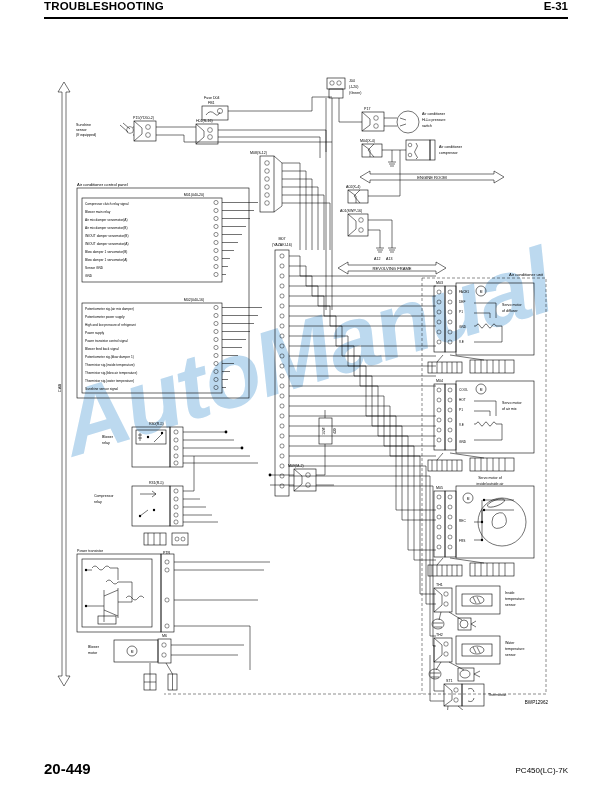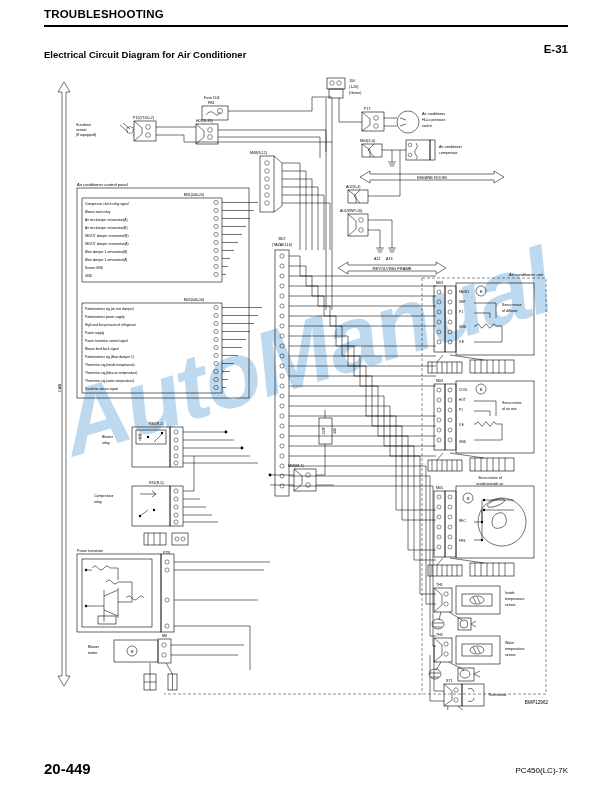--- a/index.html
+++ b/index.html
@@ -4,23 +4,23 @@
 <style>
   html,body{margin:0;padding:0;}
   body{
     width:612px;height:792px;background:#fff;
     font-family:"Liberation Sans", sans-serif;
     color:#000;position:relative;overflow:hidden;
   }
   .page{position:absolute;inset:0;}
 
   
-  .hdr{position:absolute;left:44px;top:8px;width:524px;height:22px;}
+  .hdr{position:absolute;left:44px;top:0;width:524px;height:22px;}
   .hdr-title{position:absolute;left:0;top:0;font-size:11.5px;font-weight:bold;letter-spacing:.2px;}
-  .hdr-page{position:absolute;right:0;top:0;font-size:11.5px;font-weight:bold;margin-top:35px;}
+  .hdr-page{position:absolute;right:0;top:0;font-size:11.5px;font-weight:bold;}
   .hdr-rule{position:absolute;left:0;top:17px;width:524px;height:2px;background:#000;}
 
   .fig-title{position:absolute;left:44px;top:49px;font-size:9.5px;font-weight:bold;}
 
   
   .ft-left{position:absolute;left:44px;top:760px;font-size:15px;font-weight:bold;}
   .ft-right{position:absolute;right:44px;top:766px;font-size:8px;text-align:right;}
 
   
   .wm{
@@ -51,21 +51,20 @@
 <body>
 
 <div class="page">
 
   <div class="hdr">
     <div class="hdr-title">TROUBLESHOOTING</div>
     <div class="hdr-page">E-31</div>
     <div class="hdr-rule"></div>
   </div>
 
-  <div class="fig-title">Electrical Circuit Diagram for Air Conditioner</div>
 
   <div class="wm">AutoManual</div>
 
   <div class="dg">
   <svg width="524" height="640" viewBox="0 0 524 640" xmlns="http://www.w3.org/2000/svg">
 
     <g>
       <path class="ln w" d="M20 12 L14 22 L18 22 L18 606 L14 606 L20 616 L26 606 L22 606 L22 22 L26 22 Z"></path>
       <text class="t4" x="17" y="318" transform="rotate(-90 17 318)" text-anchor="middle">CAB</text>
     </g>

